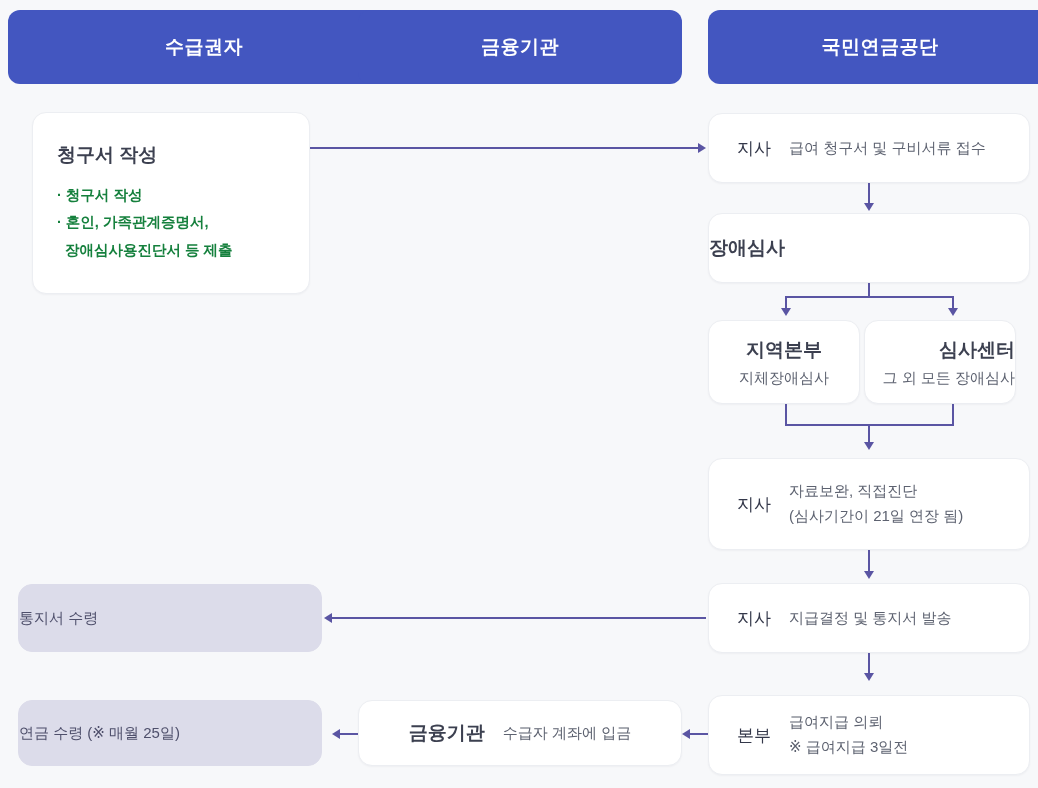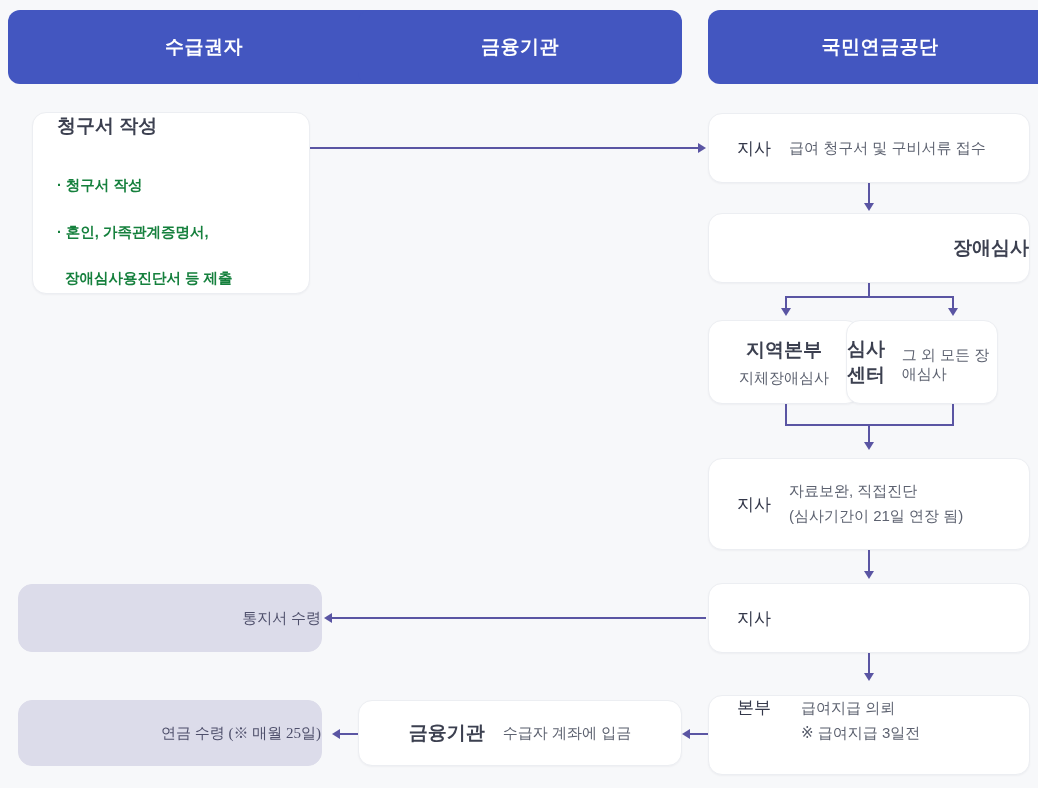--- a/index.html
+++ b/index.html
@@ -26,57 +26,57 @@
 
   
   .card {
     position: absolute;
     background: #ffffff;
     border: 1px solid #eceef2;
     border-radius: 14px;
     box-shadow: 0 1px 2px rgba(30,35,60,.04);
     display: flex;
   }
-  .card.center { align-items: center; justify-content: flex-end; }
+  .card.center { align-items: center; justify-content: flex-start; }
 
   
   .card.lav {
     background: #dcdcea;
     border: 1px solid #dcdcea;
     box-shadow: none;
     color: #4a4a68;
   }
 
   
   .title-lg   { font-size: 19px; font-weight: 700; color: #3c4050; }
   .tag        { font-size: 17px; font-weight: 400; color: #34384a; white-space: nowrap; }
   .body-txt   { font-size: 15px; color: #5d6270; line-height: 1.65; white-space: nowrap; }
-  .lav-txt    { font-size: 15px; color: #4e4f6b; white-space: nowrap; font-family: Liberation Serif, serif; }
+  .lav-txt    { font-size: 15px; color: #4e4f6b; white-space: nowrap; }
   .bullet-li  { font-size: 14.5px; color: #15803d; line-height: 1.9; white-space: nowrap; font-weight: bold; }
   .sub-ctr    { font-size: 15px; color: #5d6270; margin-top: 6px; }
 
   
   #claim-card { left: 32px; top: 112px; width: 278px; height: 182px;
-                flex-direction: column; justify-content: space-between; padding: 0 24px; }
+                flex-direction: column; justify-content: center; padding: 0 24px; }
   #claim-card .title-lg { margin-bottom: 14px; }
 
   
   #branch-intake { left: 708px; top: 113px; width: 322px; height: 70px;
                    align-items: center; padding-left: 28px; gap: 18px; }
   #disability-review { left: 708px; top: 213px; width: 322px; height: 70px; }
   #regional-hq  { left: 708px; top: 320px; width: 152px; height: 84px;
                   flex-direction: column; align-items: center; justify-content: center; }
-  #review-center{ left: 846px; top: 320px; width: 152px; height: 84px;
-                  flex-direction: row; align-items: center; justify-content: center; }
+  #review-center{ left: 864px; top: 320px; width: 152px; height: 84px;
+                  flex-direction: column; align-items: flex-end; justify-content: center; }
   #branch-supp  { left: 708px; top: 458px; width: 322px; height: 92px;
                   align-items: center; padding-left: 28px; gap: 18px; }
   #branch-notice{ left: 708px; top: 583px; width: 322px; height: 70px;
                   align-items: center; padding-left: 28px; gap: 18px; }
   #hq-payment   { left: 708px; top: 695px; width: 322px; height: 80px;
-                  align-items: flex-start; padding-left: 28px; gap: 30px; }
+                  align-items: center; padding-left: 28px; gap: 18px; }
 
   
   #bank-deposit { left: 358px; top: 700px; width: 324px; height: 66px;
                   align-items: center; justify-content: center; gap: 18px; }
   #notice-receipt { left: 18px; top: 584px; width: 304px; height: 68px; }
   #pension-receipt{ left: 18px; top: 700px; width: 304px; height: 66px; }
 
   
   .line  { position: absolute; background: #5a55a3; }
   .h-line{ height: 1.6px; }
@@ -133,20 +133,21 @@
   <div class="card" id="branch-supp">
     <span class="tag">지사</span>
     <span style="display:flex;flex-direction:column;">
       <span class="body-txt">자료보완, 직접진단</span>
       <span class="body-txt">(심사기간이 21일 연장 됨)</span>
     </span>
   </div>
 
   <div class="card" id="branch-notice">
     <span class="tag">지사</span>
+    <span class="body-txt">지급결정 및 통지서 발송</span>
   </div>
 
   <div class="card" id="hq-payment">
     <span class="tag">본부</span>
     <span style="display:flex;flex-direction:column;">
       <span class="body-txt">급여지급 의뢰</span>
       <span class="body-txt">※ 급여지급 3일전</span>
     </span>
   </div>
 

